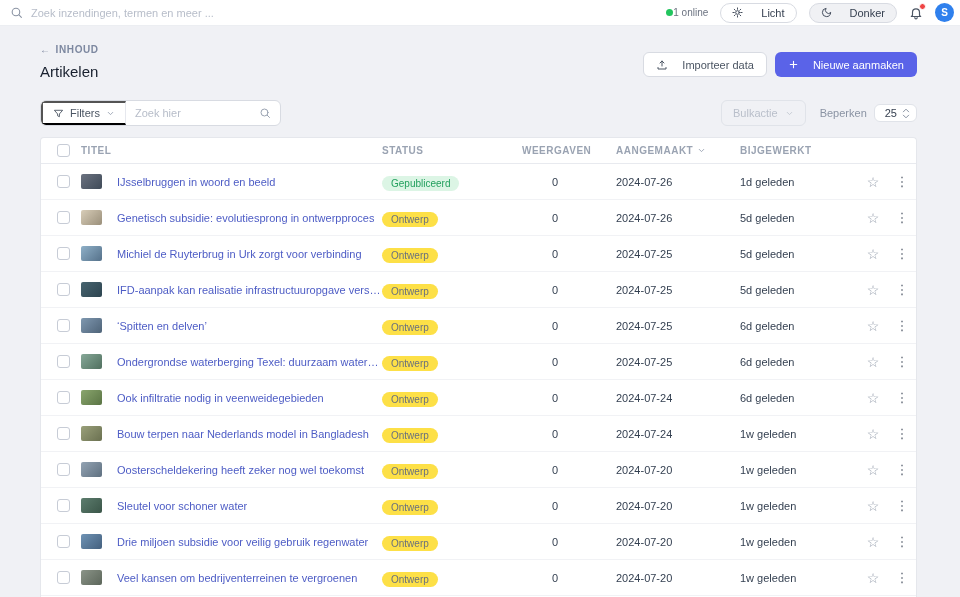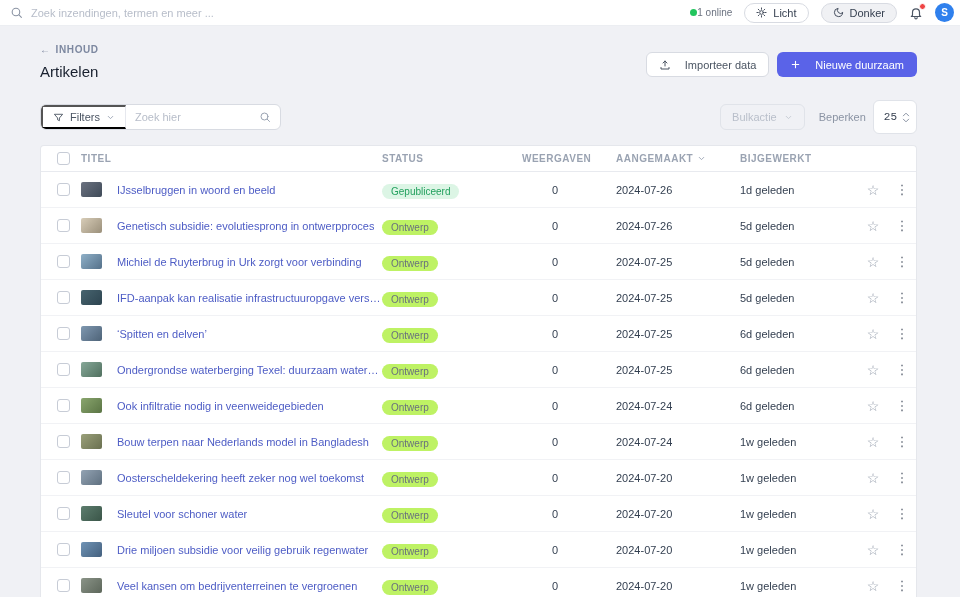--- a/index.html
+++ b/index.html
@@ -9,21 +9,21 @@
 
   
   .topbar { height:26px; background:#fff; border-bottom:1px solid #eceef2;
             display:flex; align-items:center; padding:0 6px 0 10px; }
   .topbar-search { display:flex; align-items:center; gap:8px; flex:1; color:#8a93a3; }
   .topbar-search input { border:none; outline:none; font-size:11px; width:320px; color:#374151; background:transparent; }
   .topbar-search input::placeholder { color:#b7bdc9; }
   .topbar-right { display:flex; align-items:center; gap:12px; }
   .online { display:flex; align-items:center; font-size:10px; color:#6b7280; }
   .dot { width:7px; height:7px; border-radius:50%; background:#22c55e; }
-  .pill { display:flex; align-items:center; gap:6px; border:1px solid #d8dbe2; border-radius:11px;
+  .pill { display:flex; align-items:center; gap:18px; border:1px solid #d8dbe2; border-radius:11px;
           height:20px; padding:0 11px; font-size:11px; color:#374151; background:#fff; cursor:pointer;
           font-family:"Liberation Sans", sans-serif; }
   .pill.dark { background:#f0f1f4; }
   .bell { position:relative; color:#4b5563; cursor:pointer; }
   .bell-dot { position:absolute; top:-3px; right:-3px; width:7px; height:7px; border-radius:50%;
               background:#ef4444; border:1px solid #fff; }
   .avatar { width:19px; height:19px; border-radius:50%; background:#2f80ed; color:#fff;
             font-size:10px; font-weight:bold; display:flex; align-items:center; justify-content:center; cursor:pointer; }
 
   
@@ -47,41 +47,41 @@
                  font-family:"Liberation Sans", sans-serif; }
   .mid-search { display:flex; align-items:flex-start; gap:6px; padding:0 9px; color:#9aa3b2; }
   .mid-search input { border:none; outline:none; font-size:11px; width:118px; color:#374151; }
   .mid-search input::placeholder { color:#b7bdc9; }
   .toolbar-right { display:flex; align-items:center; gap:14px; }
   .bulk-btn { display:flex; align-items:center; gap:7px; border:1px solid #e0e3e9; border-radius:6px;
               height:26px; padding:0 11px; font-size:11px; color:#b9bfca; background:transparent; cursor:default;
               font-family:"Liberation Sans", sans-serif; }
   .limit { display:flex; align-items:center; gap:7px; font-size:11px; color:#8a93a3; }
   .limit-box { display:flex; align-items:center; gap:5px; background:#fff; border:1px solid #e0e3e9;
-               border-radius:6px; height:34px; padding:0 6px 0 10px; color:#374151; cursor:pointer;font-family:Liberation Mono, monospace; }
+               border-radius:6px; height:18px; padding:0 6px 0 10px; color:#374151; cursor:pointer; }
   .stepper { display:flex; flex-direction:column; gap:1px; color:#8a93a3; }
 
   
   .table { margin-top:11px; background:#fff; border:1px solid #e5e7ec; border-bottom:none;
            border-radius:4px 4px 0 0; }
   .grid-row { display:grid; grid-template-columns:40px 1fr 140px 94px 124px 118px 30px 28px;
               align-items:center; }
   .thead { height:26px; border-bottom:1px solid #e8eaef; color:#9aa3b2; font-size:10px;
            font-weight:700; letter-spacing:.5px; }
   .trow { height:36px; border-bottom:1px solid #f1f2f5; background:#fff; }
   .c-check { padding-left:16px; }
   .checkbox { display:block; width:13px; height:13px; border:1px solid #c7ccd6; border-radius:3px;
               background:#fff; cursor:pointer; }
   .c-title { display:flex; align-items:center; gap:15px; min-width:0; }
   .thumb { width:21px; height:15px; border-radius:2px; flex:none; background:#9aa3ab; }
   .title-link { font-size:11px; color:#4d5cc5; text-decoration:none; white-space:nowrap;
                 overflow:hidden; text-overflow:ellipsis; cursor:pointer; }
   .badge { display:inline-block; font-size:10px; padding:2px 9px; border-radius:9px; white-space:nowrap; }
   .badge.published { background:#dcf5e5; color:#23a05e; }
-  .badge.draft { background:#bef264; color:#69707d; }
+  .badge.draft { background:#fde047; color:#69707d; }
   .c-views { padding-left:30px; font-size:11px; color:#333f50; }
   .th-created { display:flex; align-items:center; gap:4px; cursor:pointer; }
   .c-created, .c-updated { font-size:11px; color:#333f50; }
   .c-star { text-align:center; color:#98a0ae; font-size:14px; line-height:1; cursor:pointer; }
   .c-kebab { text-align:center; color:#5f6774; font-size:13px; line-height:1; cursor:pointer; }
 </style>
 </head>
 <body>
 
 <div class="topbar">
@@ -147,21 +147,21 @@
             </svg>
         </span>
         <span>Importeer data</span>
       </button>
       <button class="btn btn-create">
         <span>
           <svg width="11" height="11" viewBox="0 0 24 24" fill="none" stroke="currentColor" stroke-width="2.4" stroke-linecap="round">
               <path d="M12 5v14M5 12h14"></path>
             </svg>
         </span>
-        <span>Nieuwe duurzaam</span>
+        <span>Nieuwe aanmaken</span>
       </button>
     </div>
   </div>
 
   <div class="toolbar">
     <div class="filters-group">
       <button class="filters-btn">
         <span>
           <svg width="11" height="11" viewBox="0 0 24 24" fill="none" stroke="currentColor" stroke-width="2" stroke-linejoin="round">
               <path d="M3 5h18l-7 8v6l-4-2v-4L3 5z"></path>

